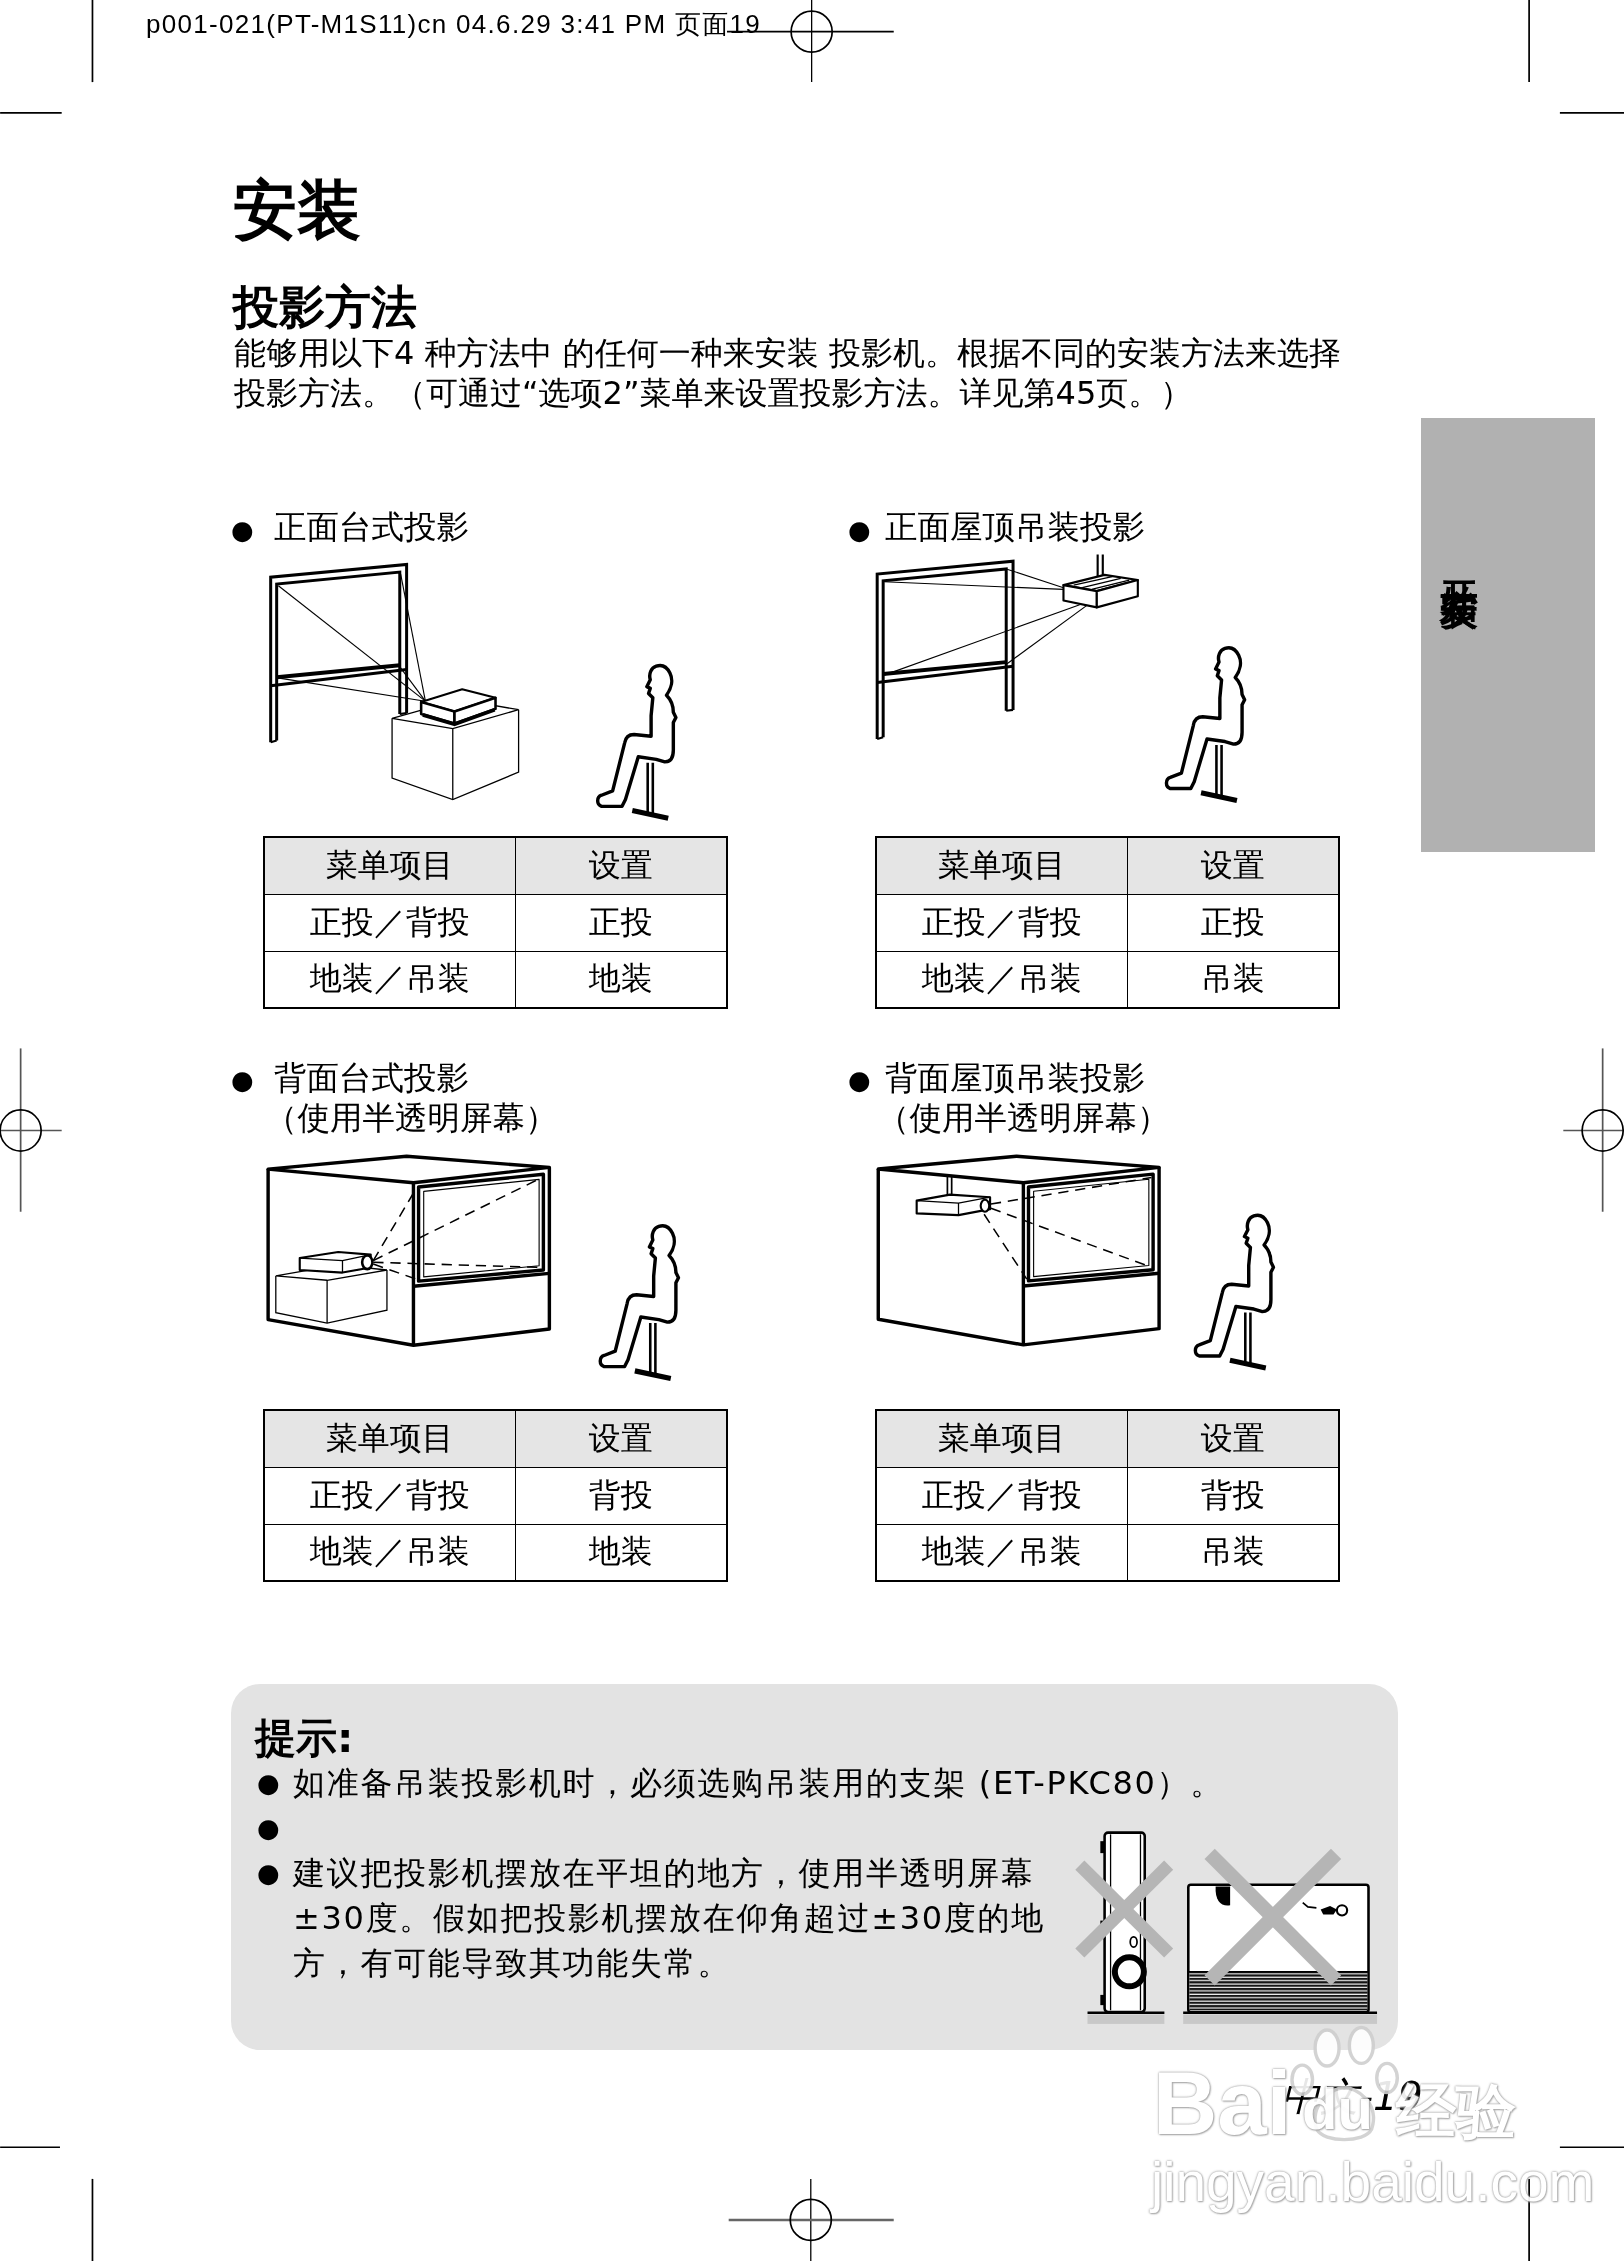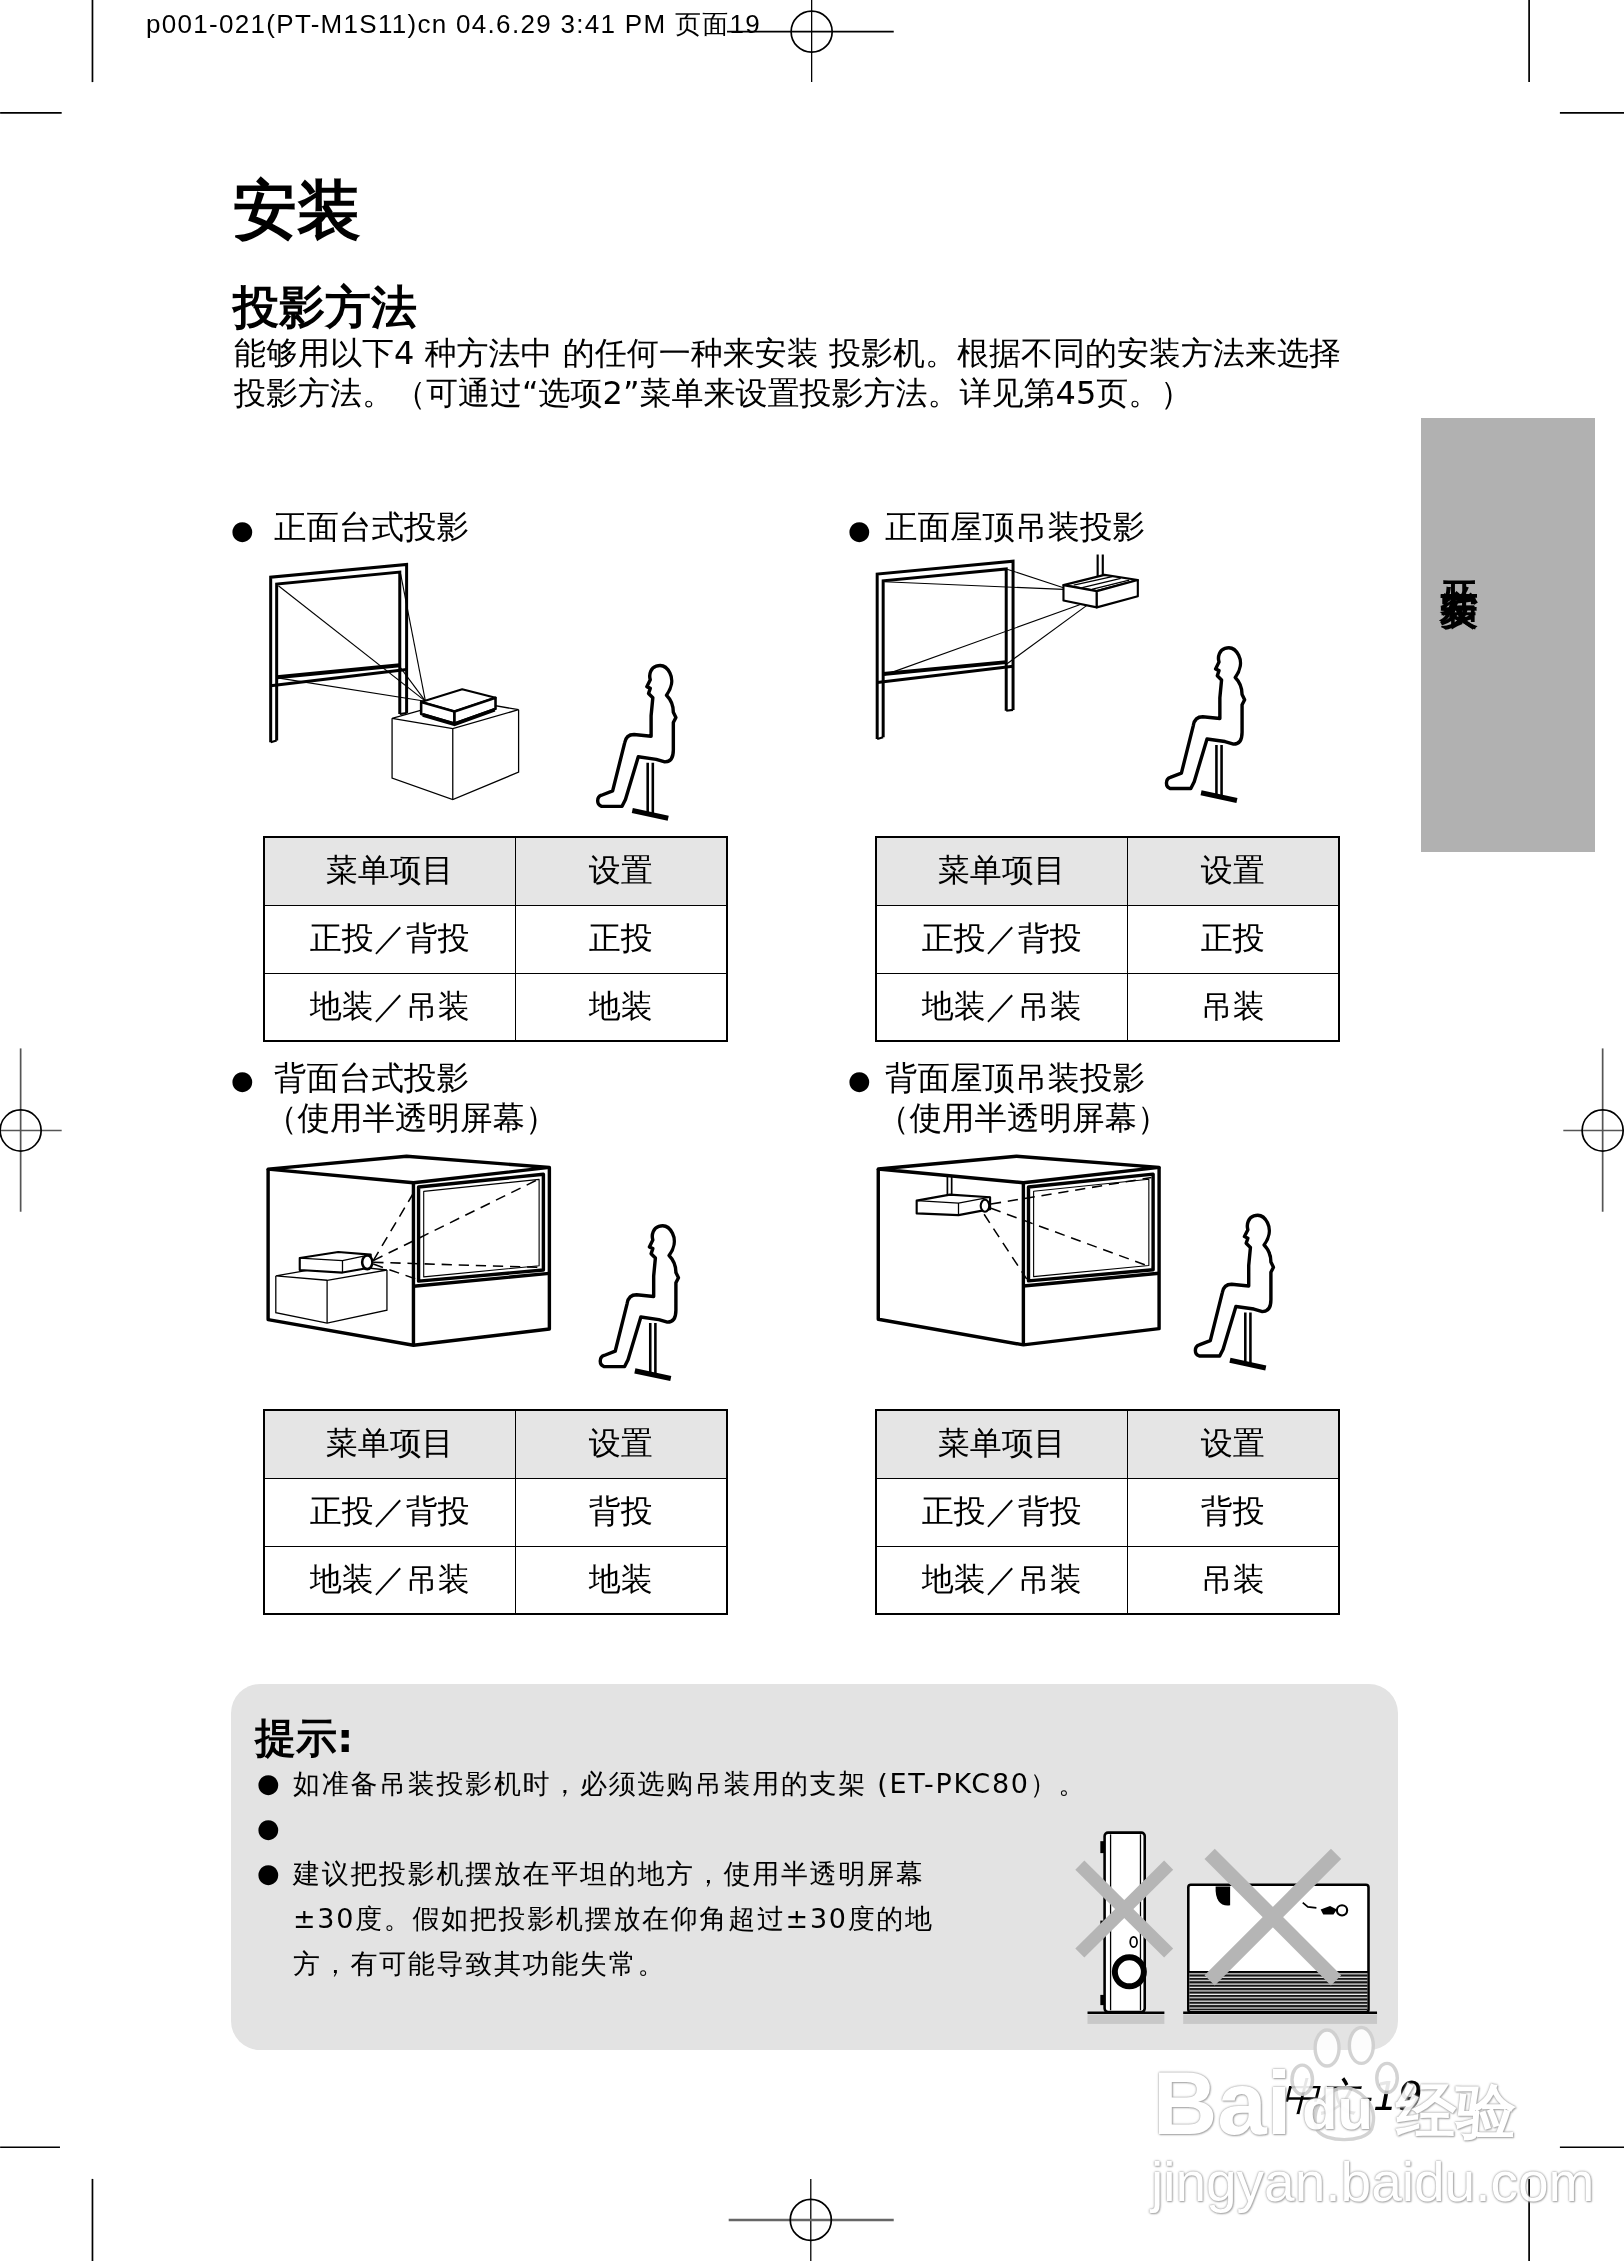--- a/index.html
+++ b/index.html
@@ -9,30 +9,30 @@
   .marks { position:absolute; left:0; top:0; z-index:0; }
   .slug { left:127px; top:9.4px; font-family:"Liberation Sans", sans-serif; font-size:26px; line-height:31px; letter-spacing:1.3px; white-space:nowrap; z-index:2;margin-left:19px; }
   .title { left:233px; top:178px; font-size:64px; font-weight:bold; line-height:1; white-space:nowrap; }
   .section-title { left:233px; top:284px; font-size:46px; font-weight:bold; line-height:1; white-space:nowrap; }
   .intro-line { left:234px; font-size:32px; line-height:40px; white-space:nowrap; }
   .side-tab { left:1421px; top:418px; width:174px; height:434px; background:var(--side_tab_bg, #b1b1b1); }
   .side-tab-label { position:absolute; left:17px; top:133px; writing-mode:vertical-rl; text-orientation:upright; font-size:38px; font-weight:bold; letter-spacing:3.4px; line-height:41px; }
   .m-bullet { font-size:26px; line-height:39px; }
   .m-text { font-size:32.5px; line-height:39px; white-space:nowrap; }
   table.settings { position:absolute; width:464px; height:173px; border-collapse:collapse; border:2.6px solid #000; table-layout:fixed; }
-  table.settings th, table.settings td { border:1.7px solid #000; font-size:32px; font-weight:normal; text-align:center; vertical-align:middle; height:68px; white-space:nowrap; }
+  table.settings th, table.settings td { border:1.7px solid #000; font-size:32px; font-weight:normal; text-align:center; vertical-align:middle; height:57px; white-space:nowrap; }
   table.settings th { background:var(--table_header_bg, #e5e5e5); }
   table.settings col.c1 { width:251px; }
   table.settings col.c2 { width:212px; }
   .tip-box { left:231px; top:1684px; width:1167px; height:366px; background:var(--tip_box_bg, #e3e3e3); border-radius:29px; }
   .tip-heading { left:255px; top:1719px; font-size:41px; font-weight:bold; line-height:38px; white-space:nowrap; }
   .tip-list { left:257px; top:1761px; }
   .tip-item { display:flex; }
   .tip-bullet { width:36px; font-size:26px; line-height:45px; }
-  .tip-lines span { display:block; font-size:27px; line-height:45px; letter-spacing:1.7px; white-space:nowrap; }
+  .tip-lines span { display:block; font-size:32px; line-height:45px; letter-spacing:1.7px; white-space:nowrap; }
   .page-num { left:1281px; top:2073px; font-size:39px; font-style:italic; line-height:48px; white-space:nowrap; }
   .wm { z-index:5; color:#fff; font-weight:bold; white-space:nowrap; opacity:0.92;
         text-shadow: 0 0 1.7px #9a9a9a, 0 0 2.6px #b0b0b0, 0.9px 0.9px 1.7px #a0a0a0; }
   .wm-bai { left:1153px; top:2056px; font-family:Liberation Sans, sans-serif; font-size:89px; line-height:94px; }
   .wm-du { left:1302px; top:2075px; font-family:"Liberation Sans", sans-serif; font-size:58px; line-height:68px; }
   .wm-jy { left:1396px; top:2073px; font-size:60px; line-height:77px; }
   .wm-url { left:1151px; top:2150px; font-family:"Liberation Sans", sans-serif; font-size:55px; line-height:65px; font-weight:normal; }
   .wm-paw { position:absolute; left:1274px; top:2018px; z-index:4; opacity:0.9; }
   svg.ill { position:absolute; overflow:visible; }
 </style>

